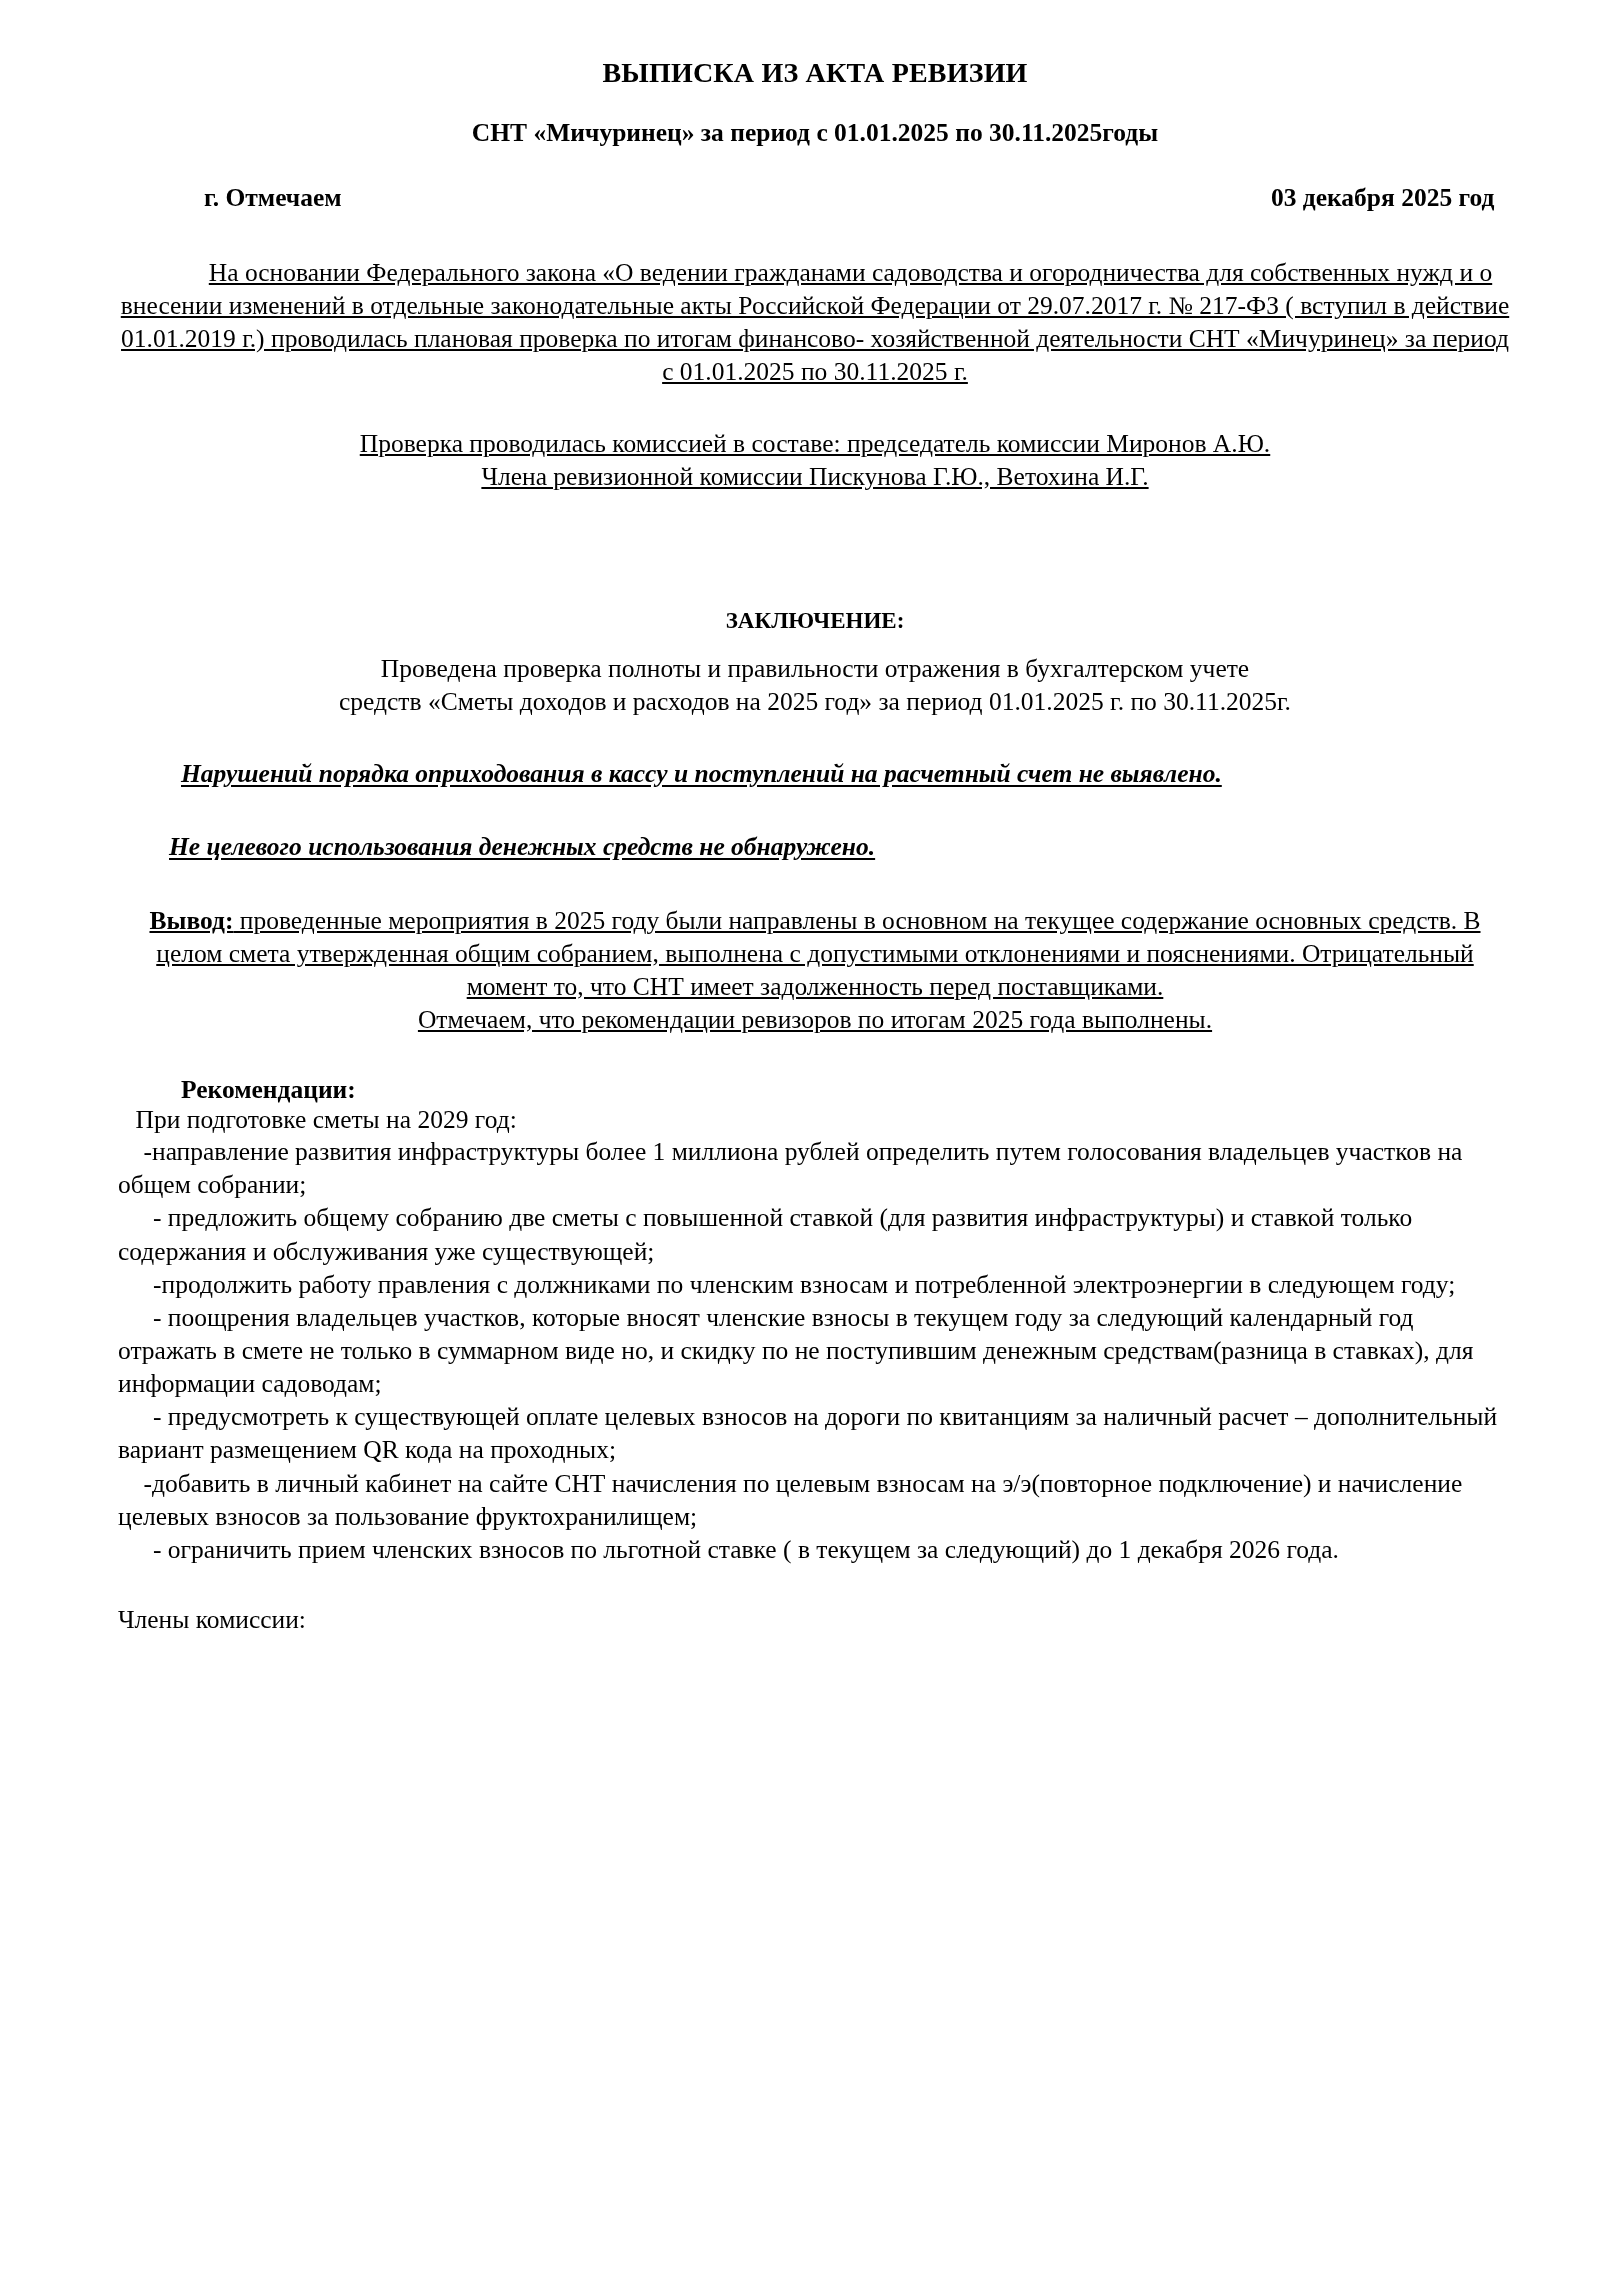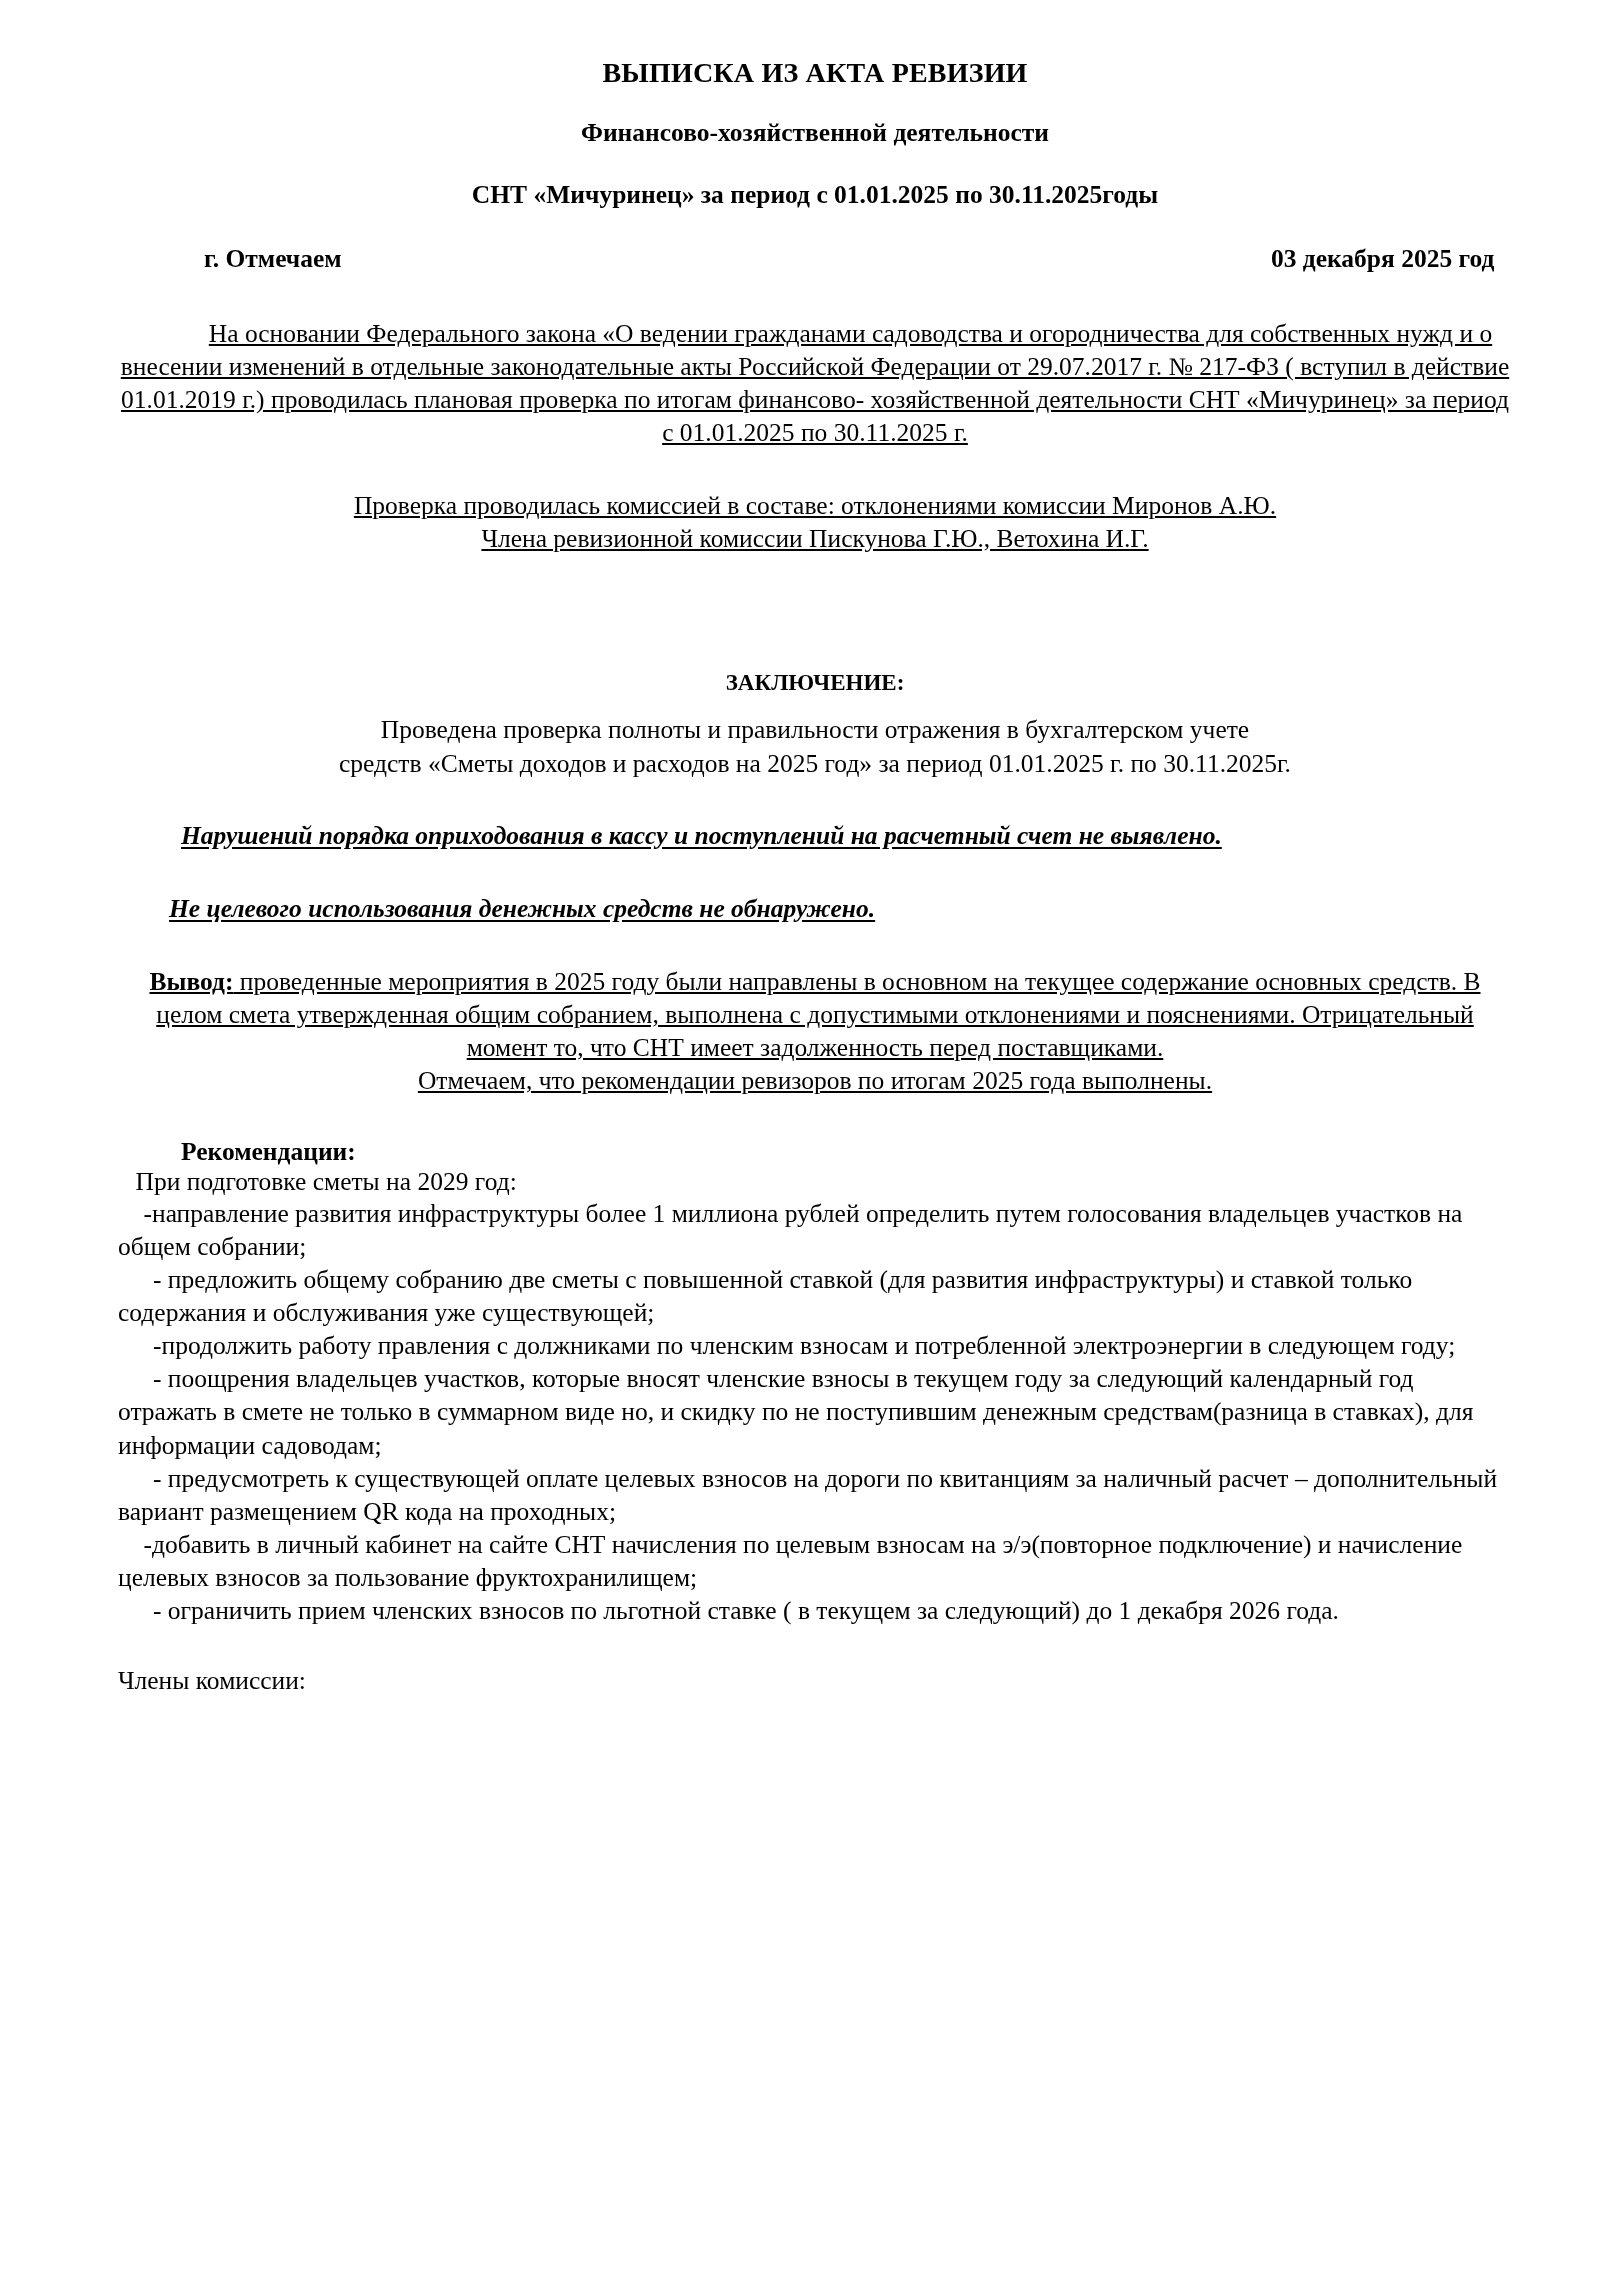--- a/index.html
+++ b/index.html
@@ -129,32 +129,31 @@
   }
 </style>
 </head>
 <body>
 
 <div class="page">
   <div class="doc-body">
 
     <div class="title-block">
       <div class="h-main">ВЫПИСКА ИЗ АКТА РЕВИЗИИ</div>
-      <div class="h-sub">Финансово-хозяйственной деятельности</div>
       <div class="h-period">СНТ «Мичуринец» за период с 01.01.2025 по 30.11.2025годы</div>
     </div>
 
     <div class="meta-row">
       <span>г. Отмечаем</span>
       <span>03 декабря 2025 год</span>
     </div>
 
     <p class="para indent">На основании Федерального закона «О ведении гражданами садоводства и огородничества для собственных нужд и о внесении изменений в отдельные законодательные акты Российской Федерации от 29.07.2017 г. № 217-ФЗ ( вступил в действие 01.01.2019 г.) проводилась плановая проверка по итогам финансово- хозяйственной деятельности СНТ «Мичуринец» за период с 01.01.2025 по 30.11.2025 г.</p>
 
-    <p class="para gap-md">Проверка проводилась комиссией в составе: отклонениями комиссии Миронов А.Ю.</p>
+    <p class="para gap-md">Проверка проводилась комиссией в составе: председатель комиссии Миронов А.Ю.</p>
     <p class="para">Члена ревизионной комиссии Пискунова Г.Ю., Ветохина  И.Г.</p>
 
     <div style="height:116px"></div>
 
     <div class="h-conclusion">ЗАКЛЮЧЕНИЕ:</div>
     <p class="conclusion-lead">Проведена проверка   полноты и правильности отражения в бухгалтерском учете</p>
     <p class="conclusion-lead">средств «Сметы доходов и расходов на 2025 год» за период 01.01.2025 г. по 30.11.2025г.</p>
 
     <p class="stmt gap-md">Нарушений порядка оприходования в кассу и поступлений на расчетный счет не выявлено.</p>
 

